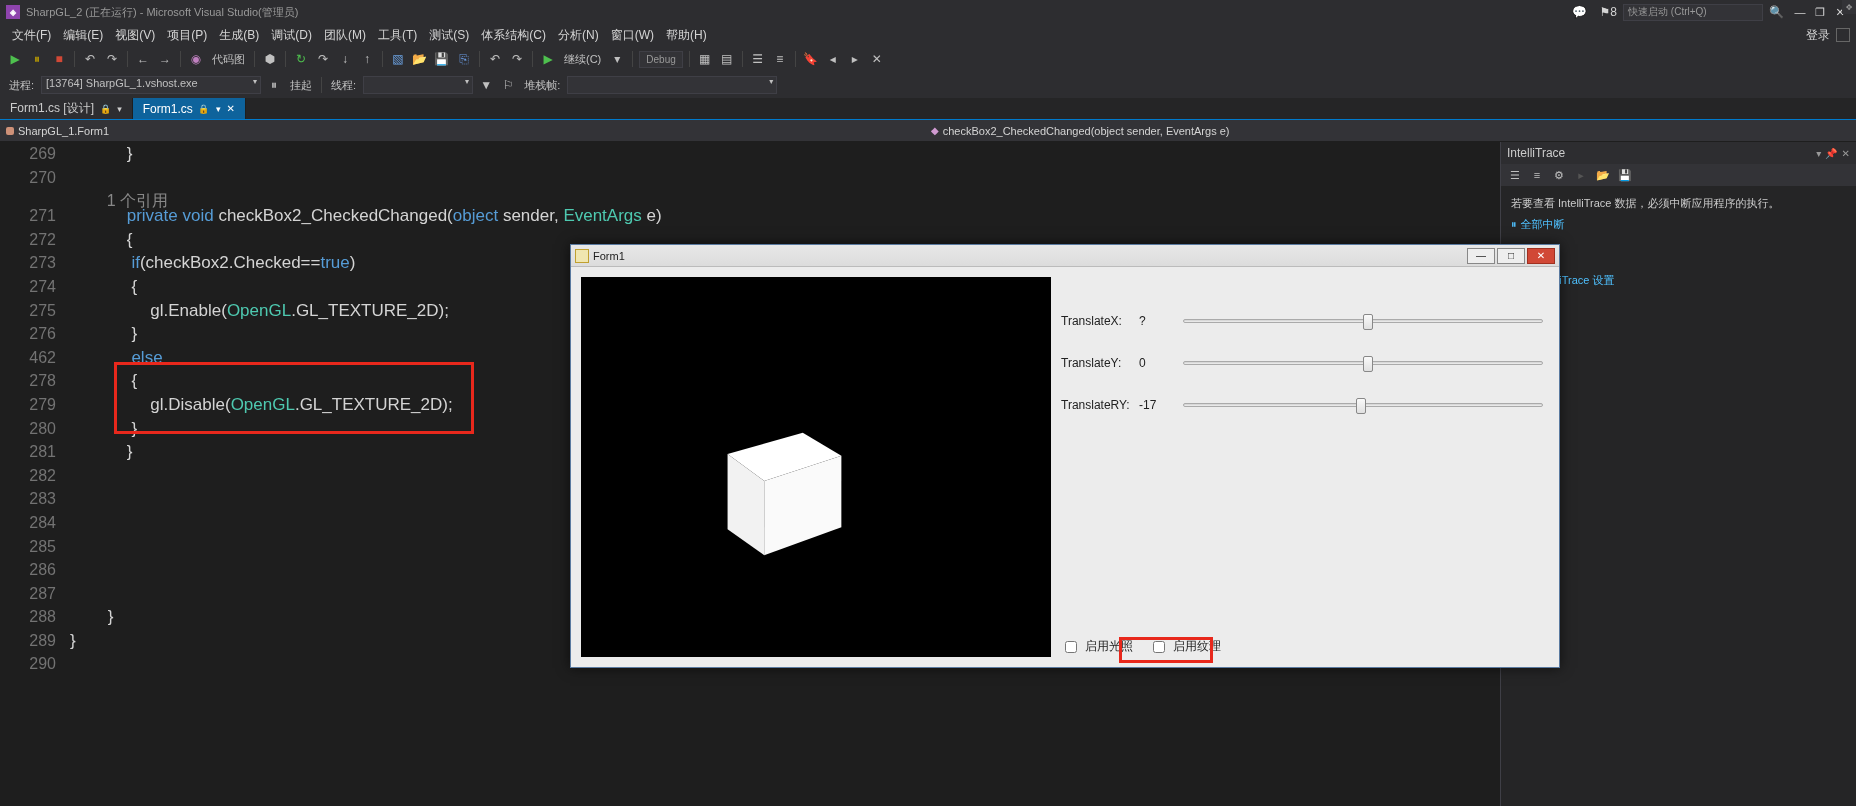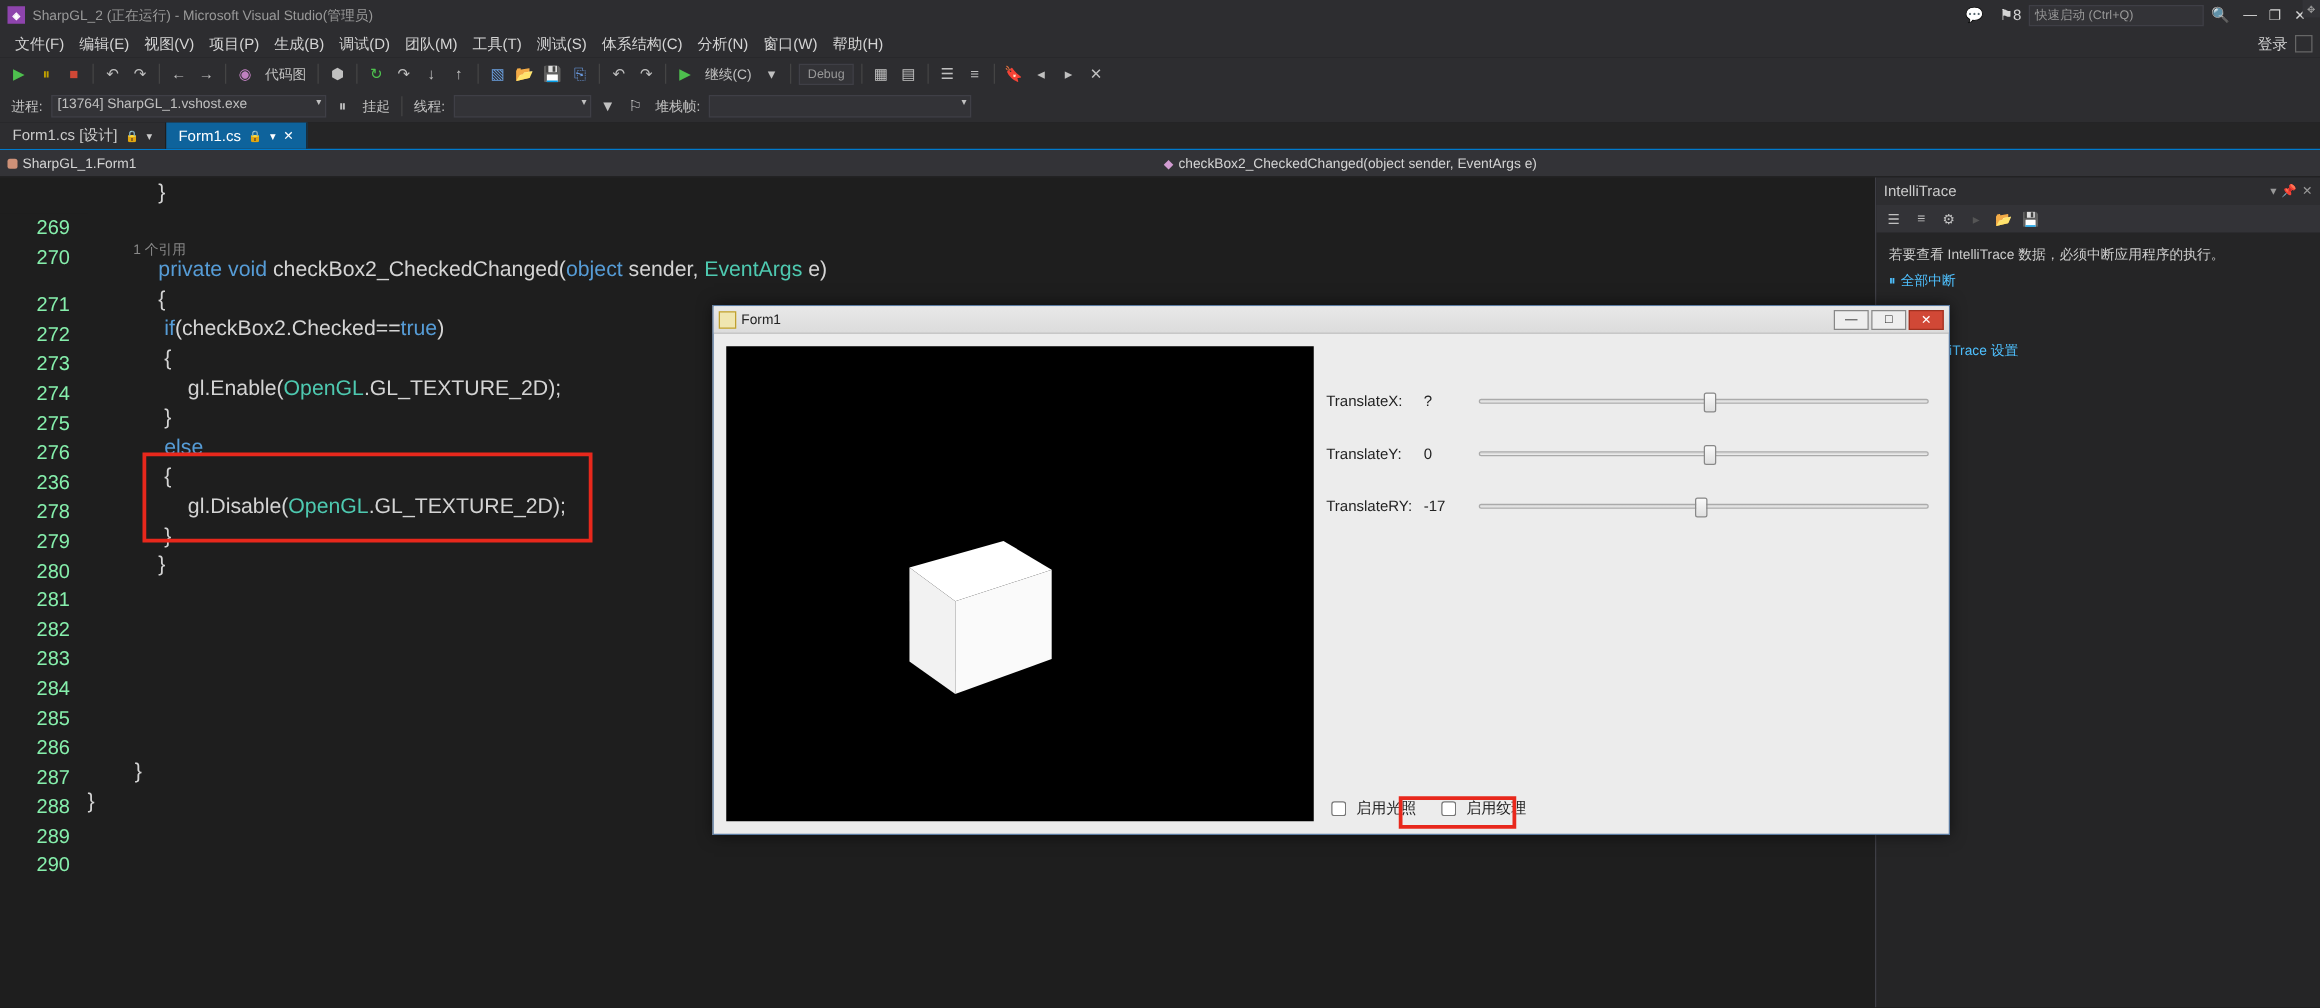--- a/index.html
+++ b/index.html
@@ -38,25 +38,25 @@
 
 .contextbar { height: 22px; background: #333337; display: flex; align-items: center; font-size: 11px; border-bottom: 1px solid #1e1e1e; }
 .contextbar .cb-left { flex: 1; display: flex; align-items: center; padding-left: 6px; }
 .contextbar .cb-right { flex: 1; display: flex; align-items: center; }
 .contextbar .orange-dot { width: 8px; height: 8px; background: #ce9178; border-radius: 2px; margin-right: 4px; display:inline-block; }
 .contextbar .pink-icon { color: #d19bd1; margin-right:4px; font-size:10px; }
 
 
 .main { display: flex; height: calc(100% - 24px - 22px - 26px - 26px - 22px - 22px); }
 .editor-pane { flex: 1; display: flex; background: #1e1e1e; position: relative; }
-.gutter { width: 70px; background: #1e1e1e; text-align: right; padding-right: 14px; font-family: Consolas, monospace; font-size: 16px; color: #86efac; user-select: none; margin-top: 29px; }
+.gutter { width: 70px; background: #1e1e1e; text-align: right; padding-right: 14px; font-family: Consolas, monospace; font-size: 16px; color: #737373; user-select: none; }
 .gutter .ln { height: 23.6px; line-height: 23.6px; }
 .code-area { flex: 1; font-family: Consolas, monospace; font-size: 17px; line-height: 23.6px; position: relative; overflow:hidden; }
 .code-line { white-space: pre; height: 23.6px; }
-.code-line .ref { font-size: 11px; color: #888; }
+.code-line .ref { font-size: 16px; color: #888; }
 .kw { color: #569cd6; }
 .type { color: #4ec9b0; }
 .id { color: #d4d4d4; }
 .mark-green { border-left: 3px solid #1e811e; margin-left:-3px; padding-left:0; }
 
 
 .red-box { position: absolute; border: 3px solid #e8281c; pointer-events: none; }
 
 
 .itrace { width: 356px; background: #252526; border-left: 1px solid #3f3f46; display: flex; flex-direction: column; }
@@ -238,21 +238,21 @@
     <div class="gutter">
       <div class="ln">269</div>
         <div class="ln">270</div>
         <div class="ln" style="height:15px"></div>
       <div class="ln">271</div>
         <div class="ln">272</div>
         <div class="ln">273</div>
         <div class="ln">274</div>
       <div class="ln">275</div>
         <div class="ln">276</div>
-        <div class="ln">236</div>
+        <div class="ln">462</div>
         <div class="ln">278</div>
       <div class="ln">279</div>
         <div class="ln">280</div>
         <div class="ln">281</div>
         <div class="ln">282</div>
       <div class="ln">283</div>
         <div class="ln">284</div>
         <div class="ln">285</div>
         <div class="ln">286</div>
       <div class="ln">287</div>

